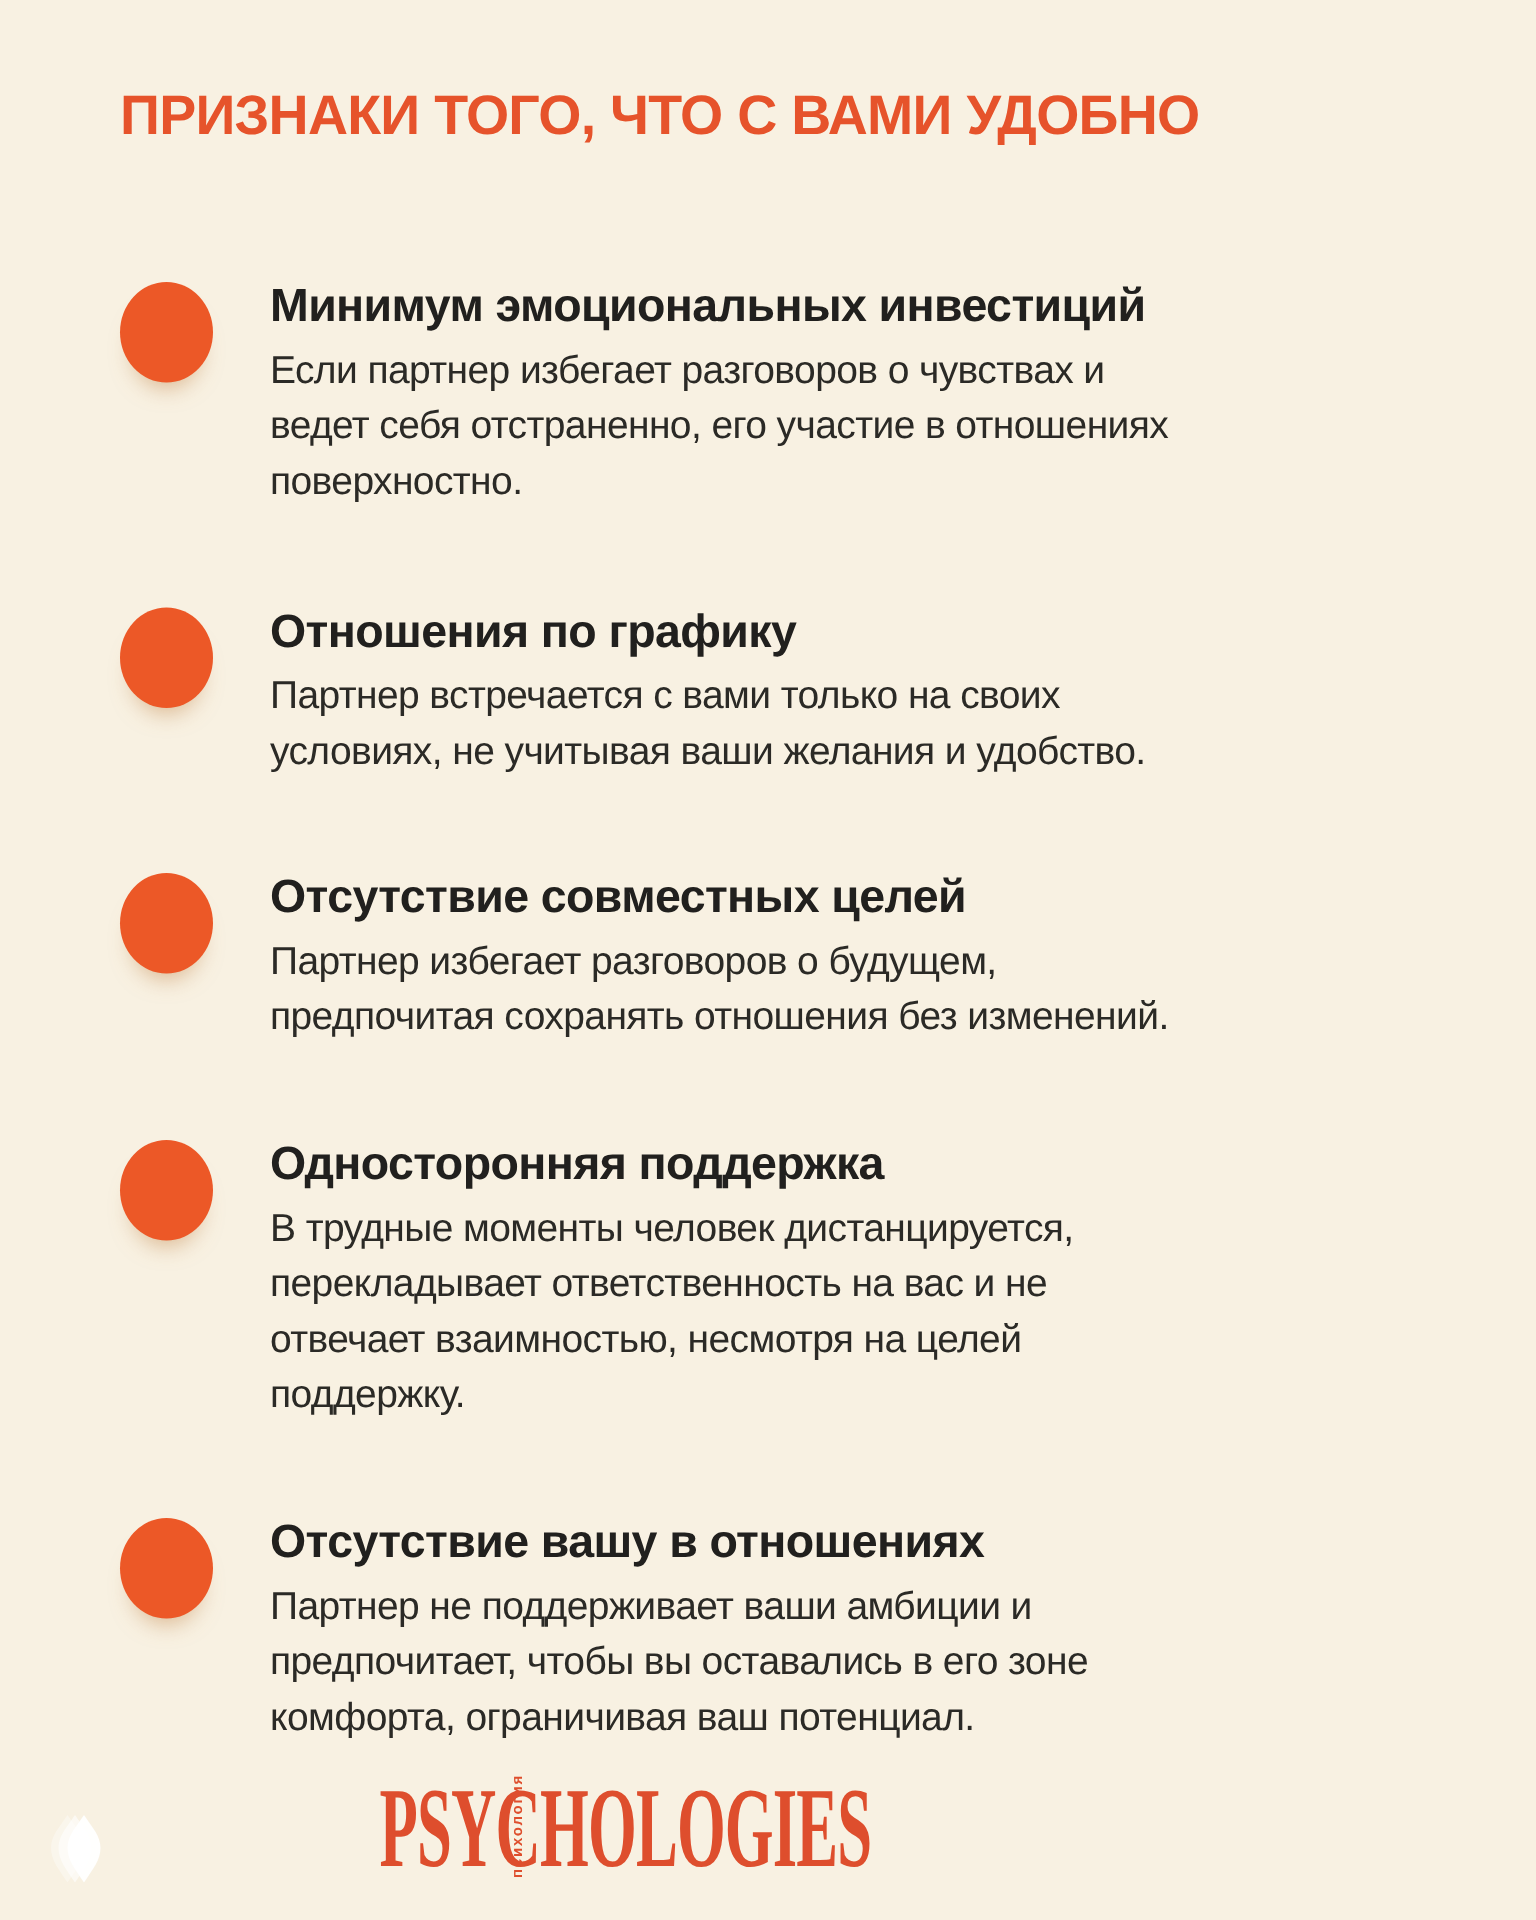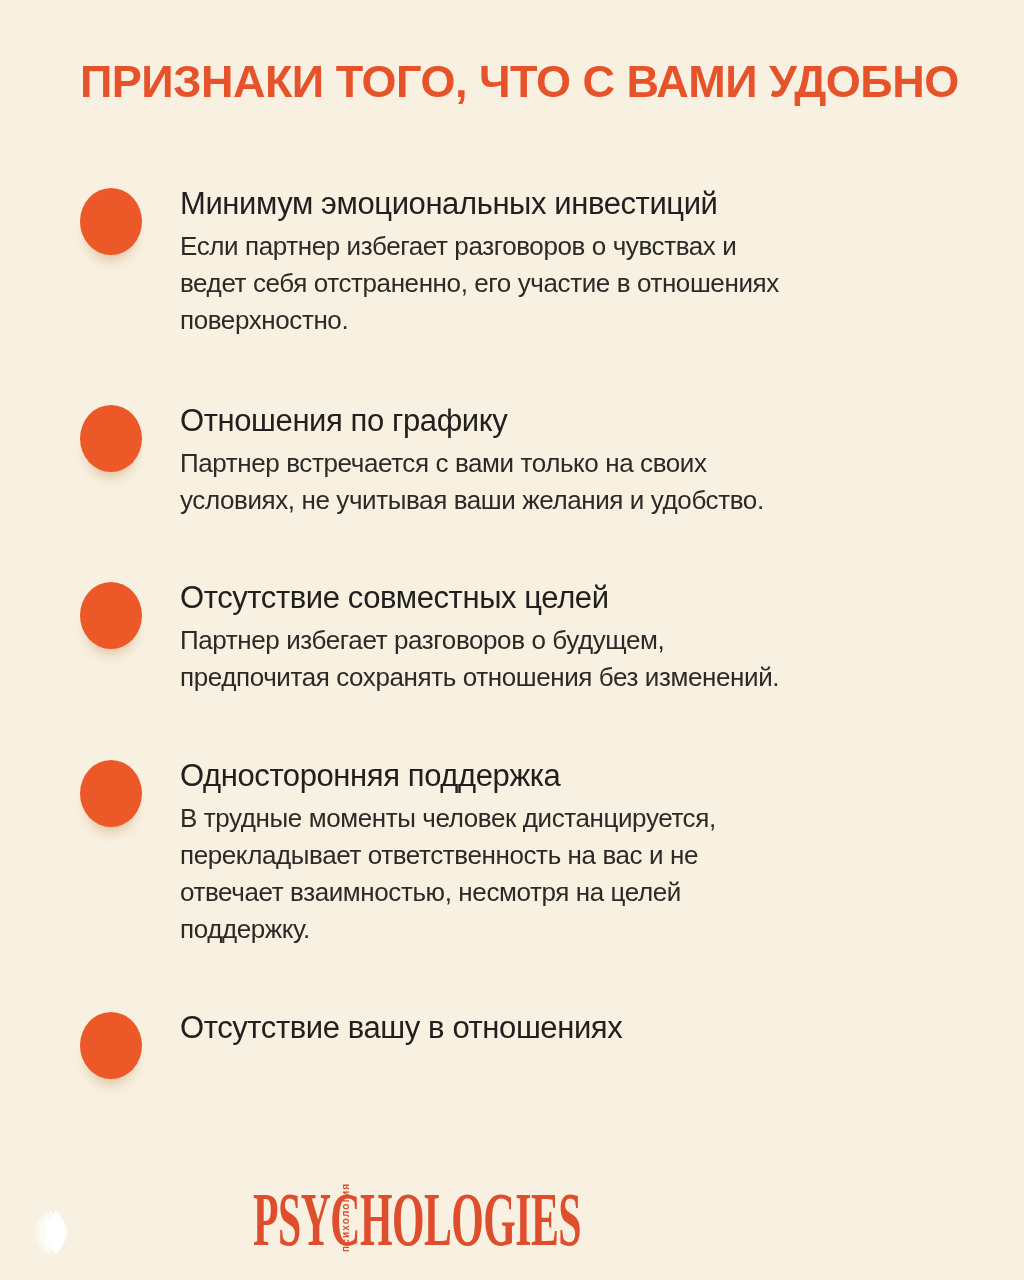--- a/index.html
+++ b/index.html
@@ -9,21 +9,21 @@
     font-family:"Liberation Sans", sans-serif;
     position:relative;
     overflow:hidden;
   }
   .canvas{position:absolute;inset:0;}
 
   .page-title{
     position:absolute;
     left:80px;top:56px;
     width:880px;
-    font-size:45px;
+    font-size:37px;
     font-weight:bold;
     letter-spacing:-0.5px;
     color:#e6532b;
     font-stretch:condensed;
   }
 
   .item{
     position:absolute;
     left:80px;
     width:860px;
@@ -35,21 +35,21 @@
     width:62px;height:67px;
     border-radius:50%;
     background:#ec5827;
     box-shadow:0 12px 14px -8px rgba(196,140,84,0.55);
     margin-right:38px;
     margin-top:2px;
   }
   .item-text{flex:1 1 auto;}
   .item-heading{
     font-size:31px;
-    font-weight:normal;
+    font-weight:bold;
     color:#21201e;
     letter-spacing:-0.4px;
     margin:0 0 6px 0;
     font-stretch:condensed;
   }
   .item-body{
     font-size:26px;
     line-height:37px;
     color:#2b2a26;
     letter-spacing:-0.4px;
@@ -138,20 +138,23 @@
 перекладывает ответственность на вас и не
 отвечает взаимностью, несмотря на целей
 поддержку.</div>
     </div>
   </div>
 
   <div class="item item-5">
     <div class="bullet"></div>
     <div class="item-text">
       <div class="item-heading">Отсутствие вашу в отношениях</div>
+      <div class="item-body">Партнер не поддерживает ваши амбиции и
+предпочитает, чтобы вы оставались в его зоне
+комфорта, ограничивая ваш потенциал.</div>
     </div>
   </div>
 
   <div class="footer">
     <span class="magazine-logo-vertical">психология</span>
     <span class="magazine-logo">PSYCHOLOGIES</span>
   </div>
 
   <svg class="watermark" viewBox="0 0 52 50" xmlns="http://www.w3.org/2000/svg">
     <path d="M17 2 C23 11 28 16 28 24 C28 32 23 38 17 47 C11 38 6 32 6 24 C6 16 11 11 17 2 Z" fill="#ffffff" opacity="0.35"></path>

